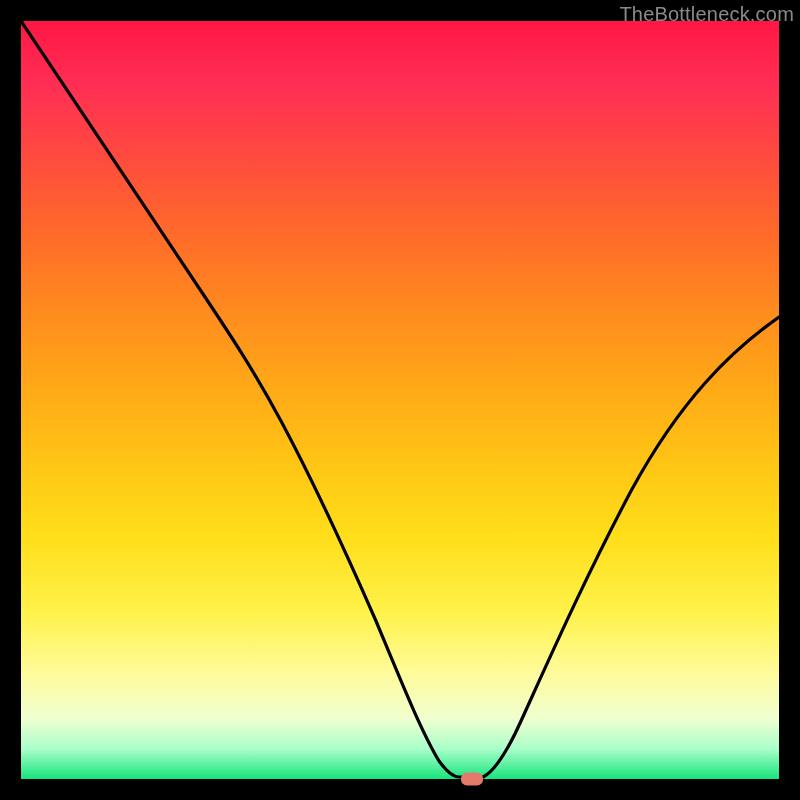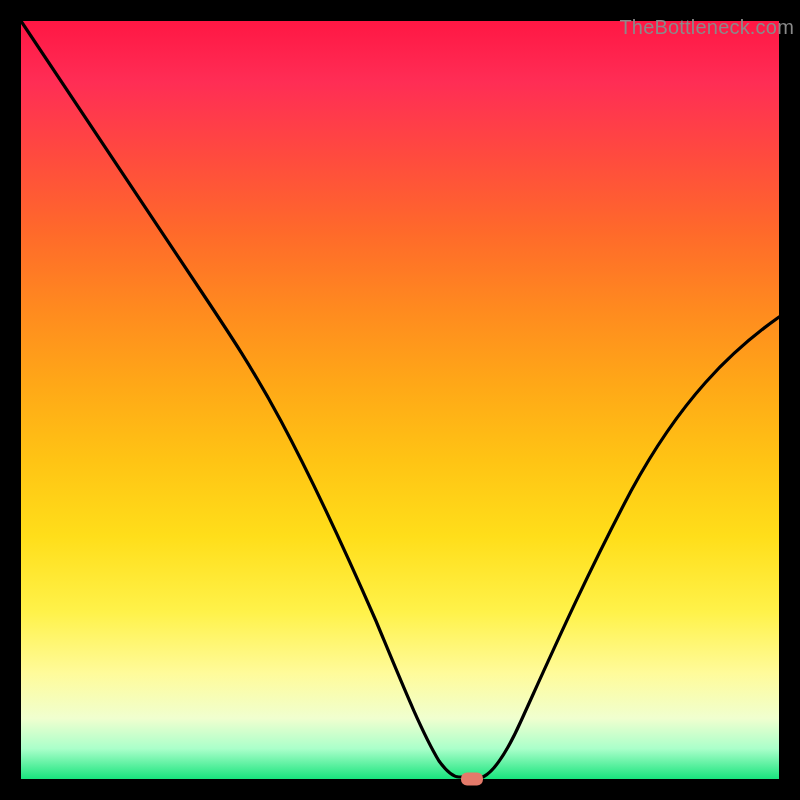--- a/index.html
+++ b/index.html
@@ -48,21 +48,21 @@
   .marker {
     position: absolute;
     width: 22px;
     height: 13px;
     border-radius: 6px;
     background: #e47a6a;
     transform: translate(-50%, -50%);
   }
   .watermark {
     position: absolute;
-    top: 16px;
+    top: 3px;
     right: 6px;
     font-family: Arial, Helvetica, sans-serif;
     font-size: 20px;
     font-weight: 500;
     color: #8a8a8a;
     letter-spacing: 0.2px;
     user-select: none;
   }
 </style>
 </head>

